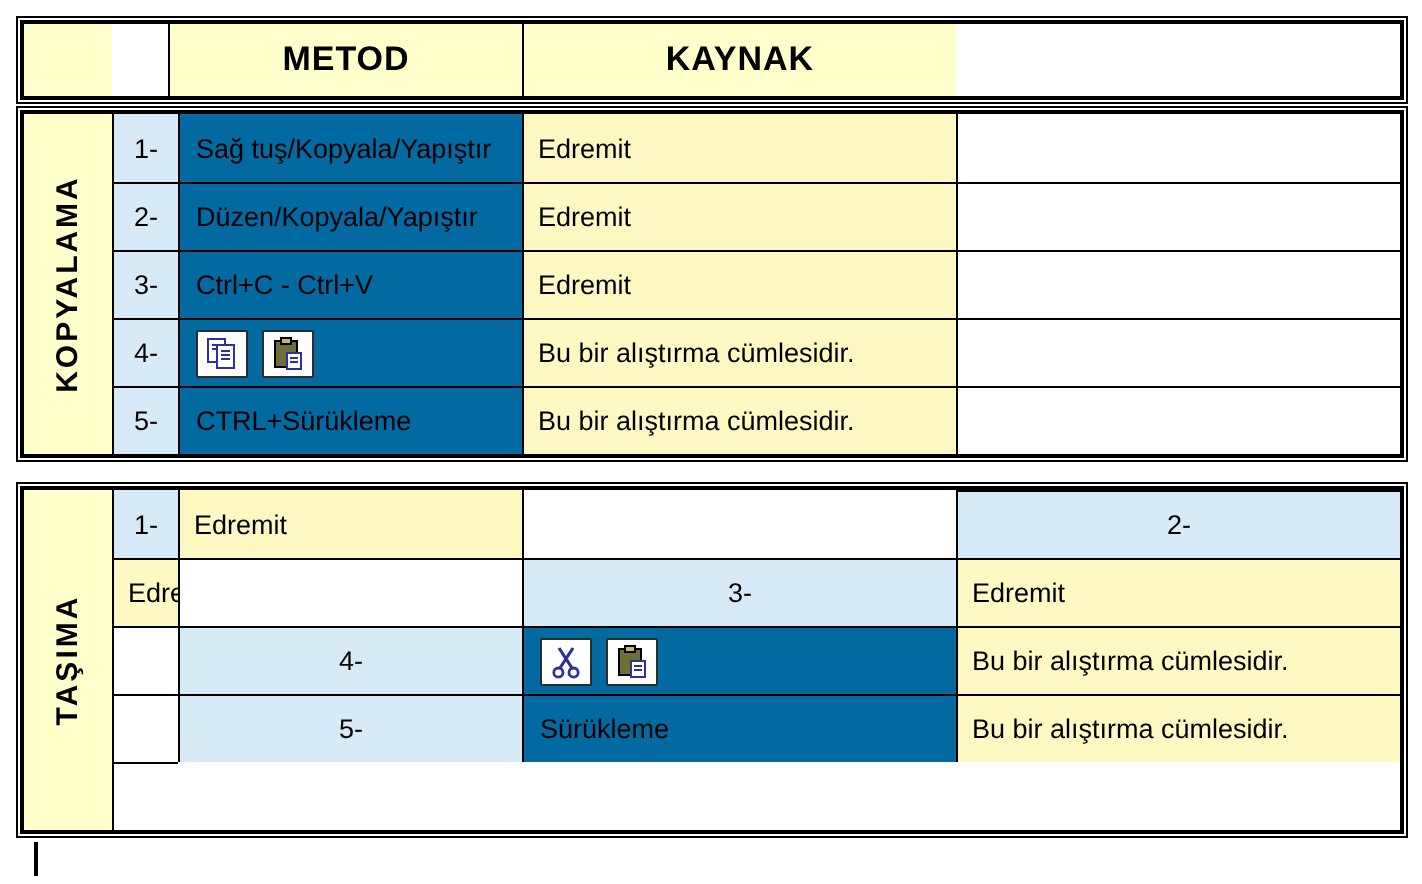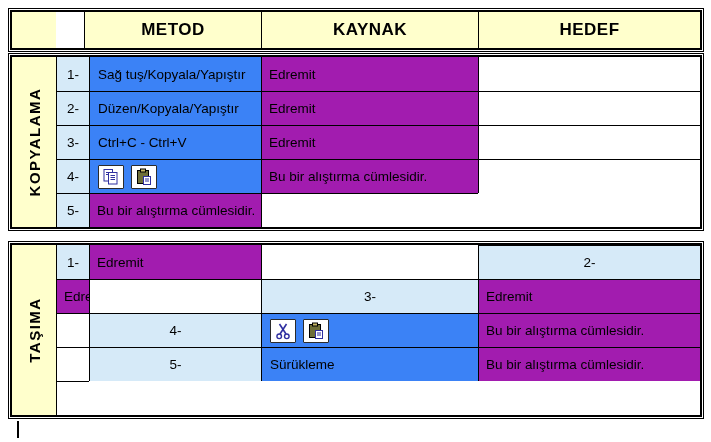--- a/index.html
+++ b/index.html
@@ -29,40 +29,39 @@
   .bt{border-top:1px solid #000;}
   .labelcell{
     grid-column:1;grid-row:1 / span 5;background:#FFFFCC;position:relative;
   }
   .vtext{
     position:absolute;left:50%;top:50%;
     transform:translate(-50%,-50%) rotate(-90deg);
     font-weight:bold;font-size:15px;letter-spacing:1.5px;white-space:nowrap;
   }
   .num{background:#D6EAF8;justify-content:center;font-size:13.5px;}
-  .met{background:#3b82f6;padding-left:8px;font-size:13.5px;}
-  .kay{background:#a21caf;padding-left:7px;font-size:13.5px;}
+  .met{background:#0369a1;padding-left:8px;font-size:13.5px;}
+  .kay{background:#fef9c3;padding-left:7px;font-size:13.5px;}
   .hed{background:#fff;}
   .iconbtn{
     width:26px;height:24px;background:#fff;border:1px solid #2b2b2b;
     display:inline-flex;align-items:center;justify-content:center;
     margin-right:7px;padding:0;border-radius:1px;
   }
   .caret{
     width:2px;height:17px;background:#000;margin:4px 0 0 17px;
   }
 </style>
 </head>
 <body>
 
 <div class="block hdr">
   <div class="cell hcell"></div>
   <div class="cell hcell span2 bl">METOD</div>
   <div class="cell hcell bl">KAYNAK</div>
-  <div class="cell hcell bl">HEDEF</div>
 </div>
 
 <div class="block sec1">
   <div class="cell labelcell">
     <span class="vtext">KOPYALAMA</span>
   </div>
   <div class="cell num bl">1-</div>
   <div class="cell met bl">Sağ tuş/Kopyala/Yapıştır</div>
   <div class="cell kay bl">Edremit</div>
   <div class="cell hed bl"></div>
@@ -93,20 +92,21 @@
         <rect x="5.5" y="1" width="5" height="3" fill="#c9b967" stroke="#000000"></rect>
         <rect x="8.5" y="8.5" width="7" height="8" fill="#ffffff" stroke="#2f2fa0"></rect>
         <path d="M10 11h4 M10 13h4" stroke="#2f2fa0" fill="none"></path>
       </svg>
     </button>
   </div>
   <div class="cell kay bl bt">Bu bir alıştırma cümlesidir.</div>
   <div class="cell hed bl bt"></div>
 
   <div class="cell num bl bt">5-</div>
+  <div class="cell met bl bt">CTRL+Sürükleme</div>
   <div class="cell kay bl bt">Bu bir alıştırma cümlesidir.</div>
   <div class="cell hed bl bt"></div>
 </div>
 
 <div class="block sec2">
   <div class="cell labelcell">
     <span class="vtext">TAŞIMA</span>
   </div>
   <div class="cell num bl">1-</div>
   <div class="cell kay bl">Edremit</div>

